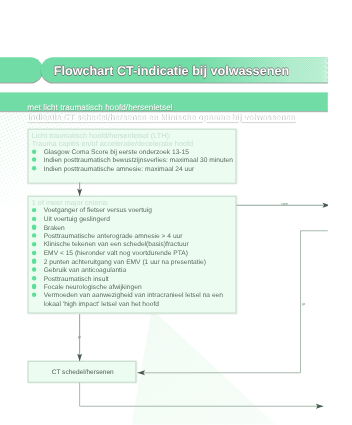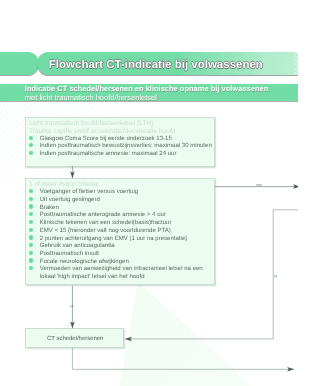--- a/index.html
+++ b/index.html
@@ -39,21 +39,21 @@
      background-image:repeating-conic-gradient(#7fdfae 0% 25%, rgba(255,255,255,0) 0% 50%);
      background-size:1.75px 1.75px;
      -webkit-mask-image:linear-gradient(to right, rgba(0,0,0,1) 0%, rgba(0,0,0,.85) 30%, rgba(0,0,0,.45) 62%, rgba(0,0,0,0) 85%);
      mask-image:linear-gradient(to right, rgba(0,0,0,1) 0%, rgba(0,0,0,.85) 30%, rgba(0,0,0,.45) 62%, rgba(0,0,0,0) 85%);}
   .pill-title .txt{position:absolute;left:12.3px;top:6.5px;font-size:11.5px;font-weight:bold;
      color:#ffffff;letter-spacing:0;white-space:nowrap;line-height:12px;
      text-shadow:0.6px 0 0 rgba(105,105,105,.85),-0.6px 0 0 rgba(105,105,105,.85),0 0.7px 0 rgba(105,105,105,.85),0 -0.6px 0 rgba(105,105,105,.6);}
 
   .subbar{position:absolute;left:0;top:43px;width:310px;height:16.9px;background:#72dca6;
      box-shadow:0 1px 0 rgba(60,60,60,.4);}
-  .subbar .l1{position:absolute;left:24.8px;top:0;font-size:7.5px;font-weight:bold;color:#fff;white-space:nowrap;text-shadow:0.5px 0.5px 0 rgba(110,110,110,.5);}
+  .subbar .l1{position:absolute;left:24.8px;top:18px;font-size:7.5px;font-weight:bold;color:#fff;white-space:nowrap;text-shadow:0.5px 0.5px 0 rgba(110,110,110,.5);text-decoration:underline;}
   .subbar .l2{position:absolute;left:24.8px;top:9.3px;font-size:7.5px;font-weight:normal;color:#fff;white-space:nowrap;text-shadow:0.5px 0.5px 0 rgba(110,110,110,.5);}
 
   
   .box{position:absolute;background:#edfcf1;border:0.8px solid #c9dfd0;box-sizing:border-box;
        box-shadow:0.6px 0.6px 1.2px rgba(120,140,125,.35);}
   .hdr{position:absolute;font-size:6.65px;color:#c6e0d0;white-space:nowrap;}
   .bul{position:absolute;font-size:6.05px;color:#5c6b60;white-space:nowrap;}
   .dot{position:absolute;width:4.3px;height:4.3px;border-radius:50%;background:#5edd9b;}
 
   .ctbox{position:absolute;background:#edfcf1;border:0.8px solid #c7ddce;box-sizing:border-box;

